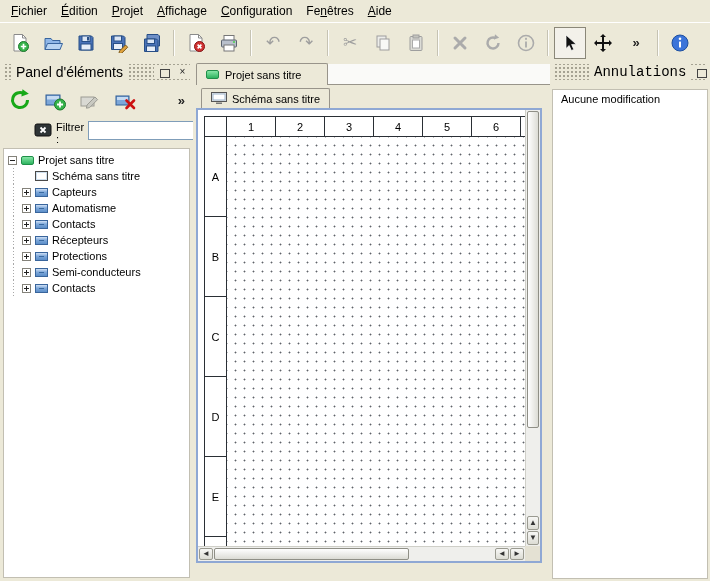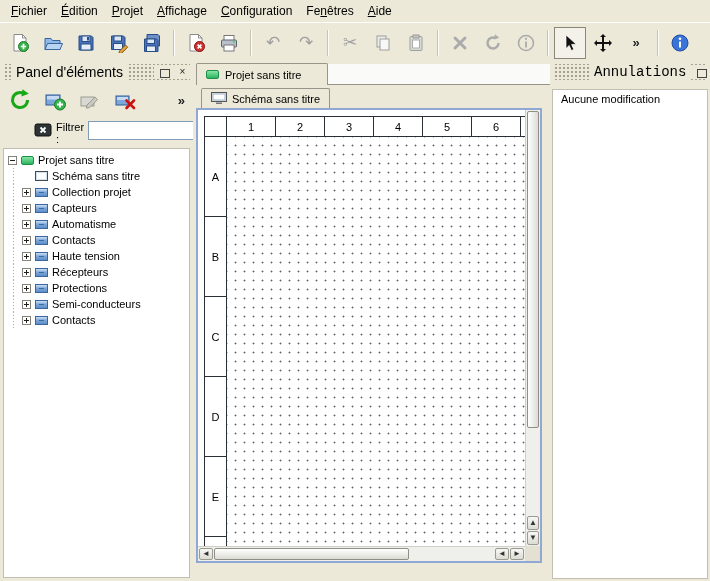--- a/index.html
+++ b/index.html
@@ -342,53 +342,37 @@
               <span class="ti ti-schema"></span>
             </span>
             <span class="tree-label">Schéma sans titre</span>
           </div>
           <div class="tree-row">
             <span class="guide"></span>
             <span class="exp plus"></span>
             <span class="ti-wrap">
               <span class="ti ti-drawer"></span>
             </span>
-            <span class="tree-label">Collection projet</span>
-          </div>
-          <div class="tree-row">
-            <span class="guide"></span>
-            <span class="exp plus"></span>
-            <span class="ti-wrap">
-              <span class="ti ti-drawer"></span>
-            </span>
             <span class="tree-label">Capteurs</span>
           </div>
           <div class="tree-row">
             <span class="guide"></span>
             <span class="exp plus"></span>
             <span class="ti-wrap">
               <span class="ti ti-drawer"></span>
             </span>
             <span class="tree-label">Automatisme</span>
           </div>
           <div class="tree-row">
             <span class="guide"></span>
             <span class="exp plus"></span>
             <span class="ti-wrap">
               <span class="ti ti-drawer"></span>
             </span>
             <span class="tree-label">Contacts</span>
-          </div>
-          <div class="tree-row">
-            <span class="guide"></span>
-            <span class="exp plus"></span>
-            <span class="ti-wrap">
-              <span class="ti ti-drawer"></span>
-            </span>
-            <span class="tree-label">Haute tension</span>
           </div>
           <div class="tree-row">
             <span class="guide"></span>
             <span class="exp plus"></span>
             <span class="ti-wrap">
               <span class="ti ti-drawer"></span>
             </span>
             <span class="tree-label">Récepteurs</span>
           </div>
           <div class="tree-row">

